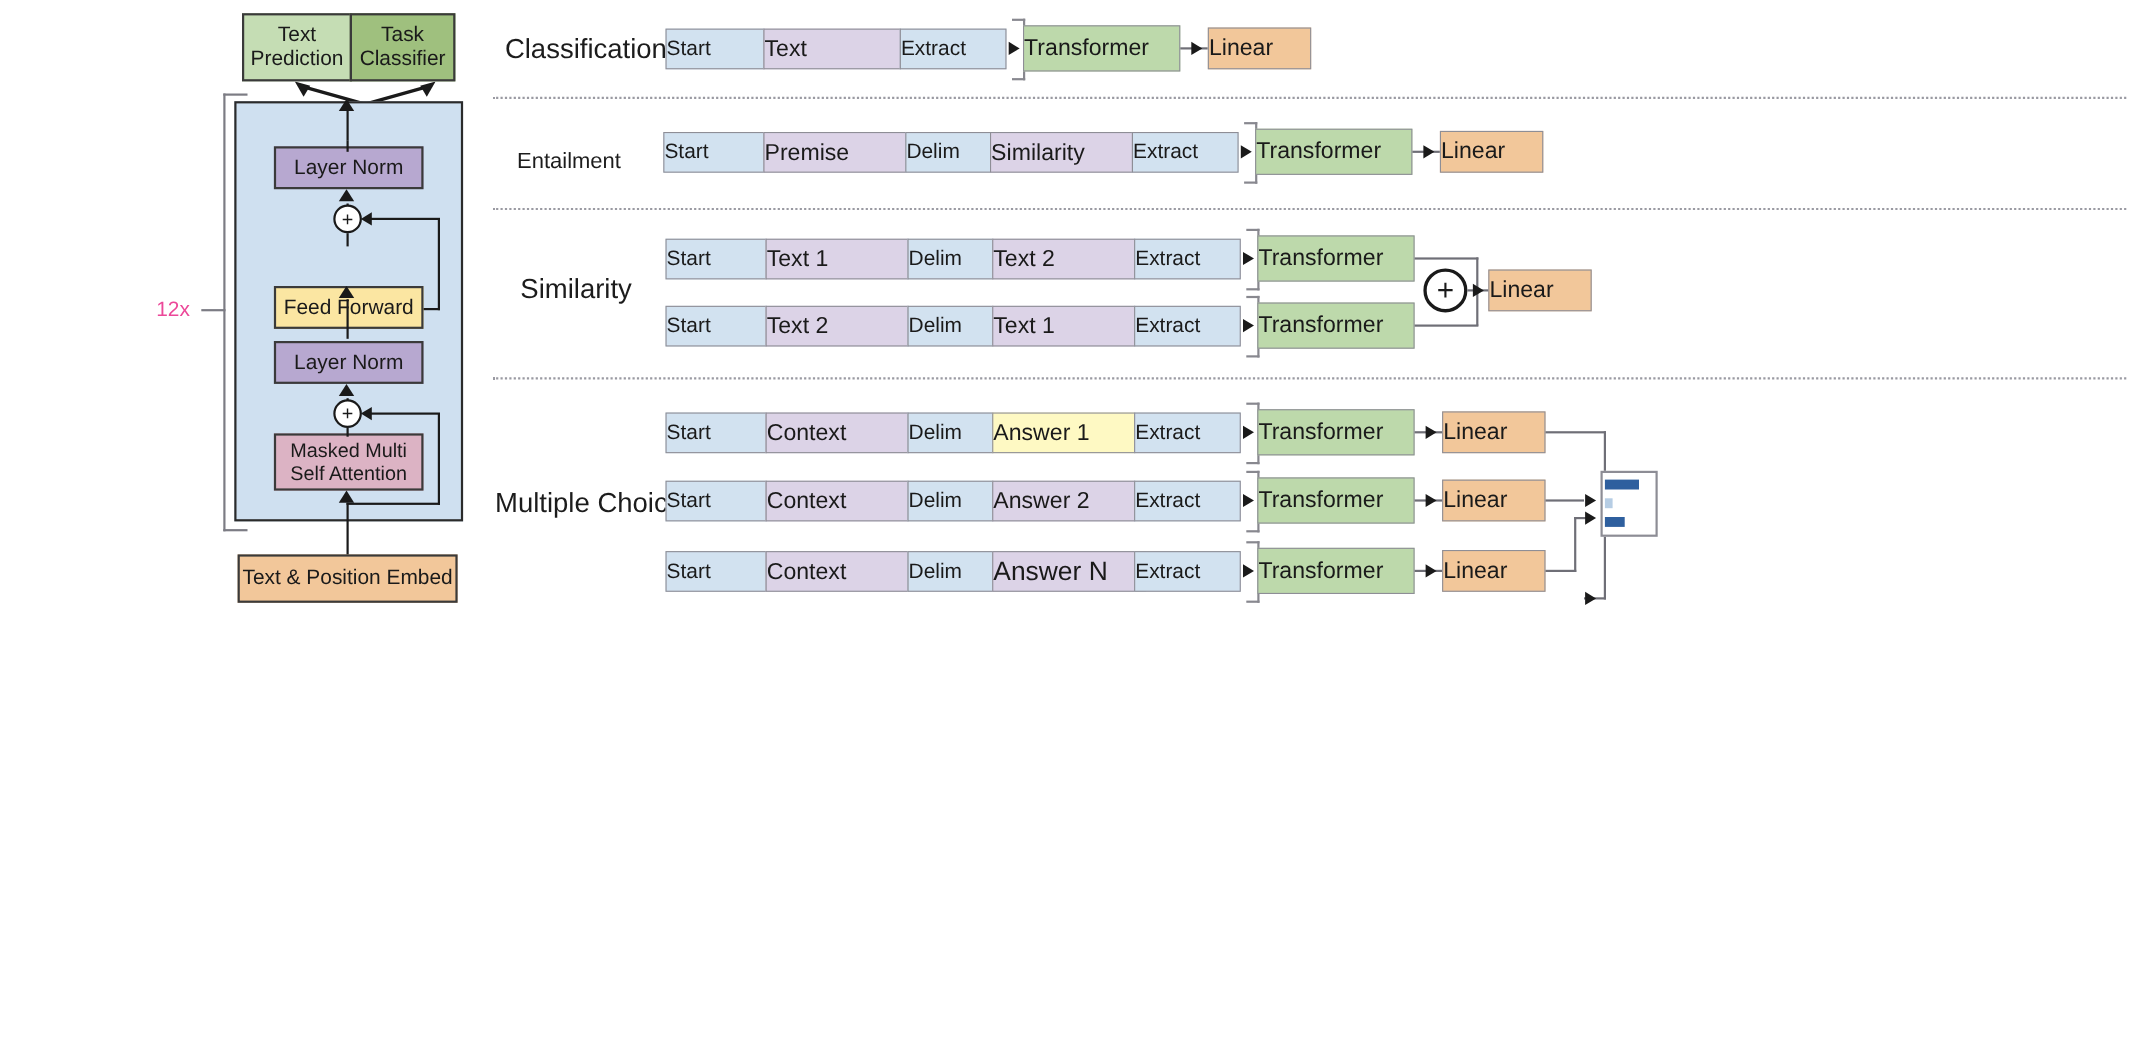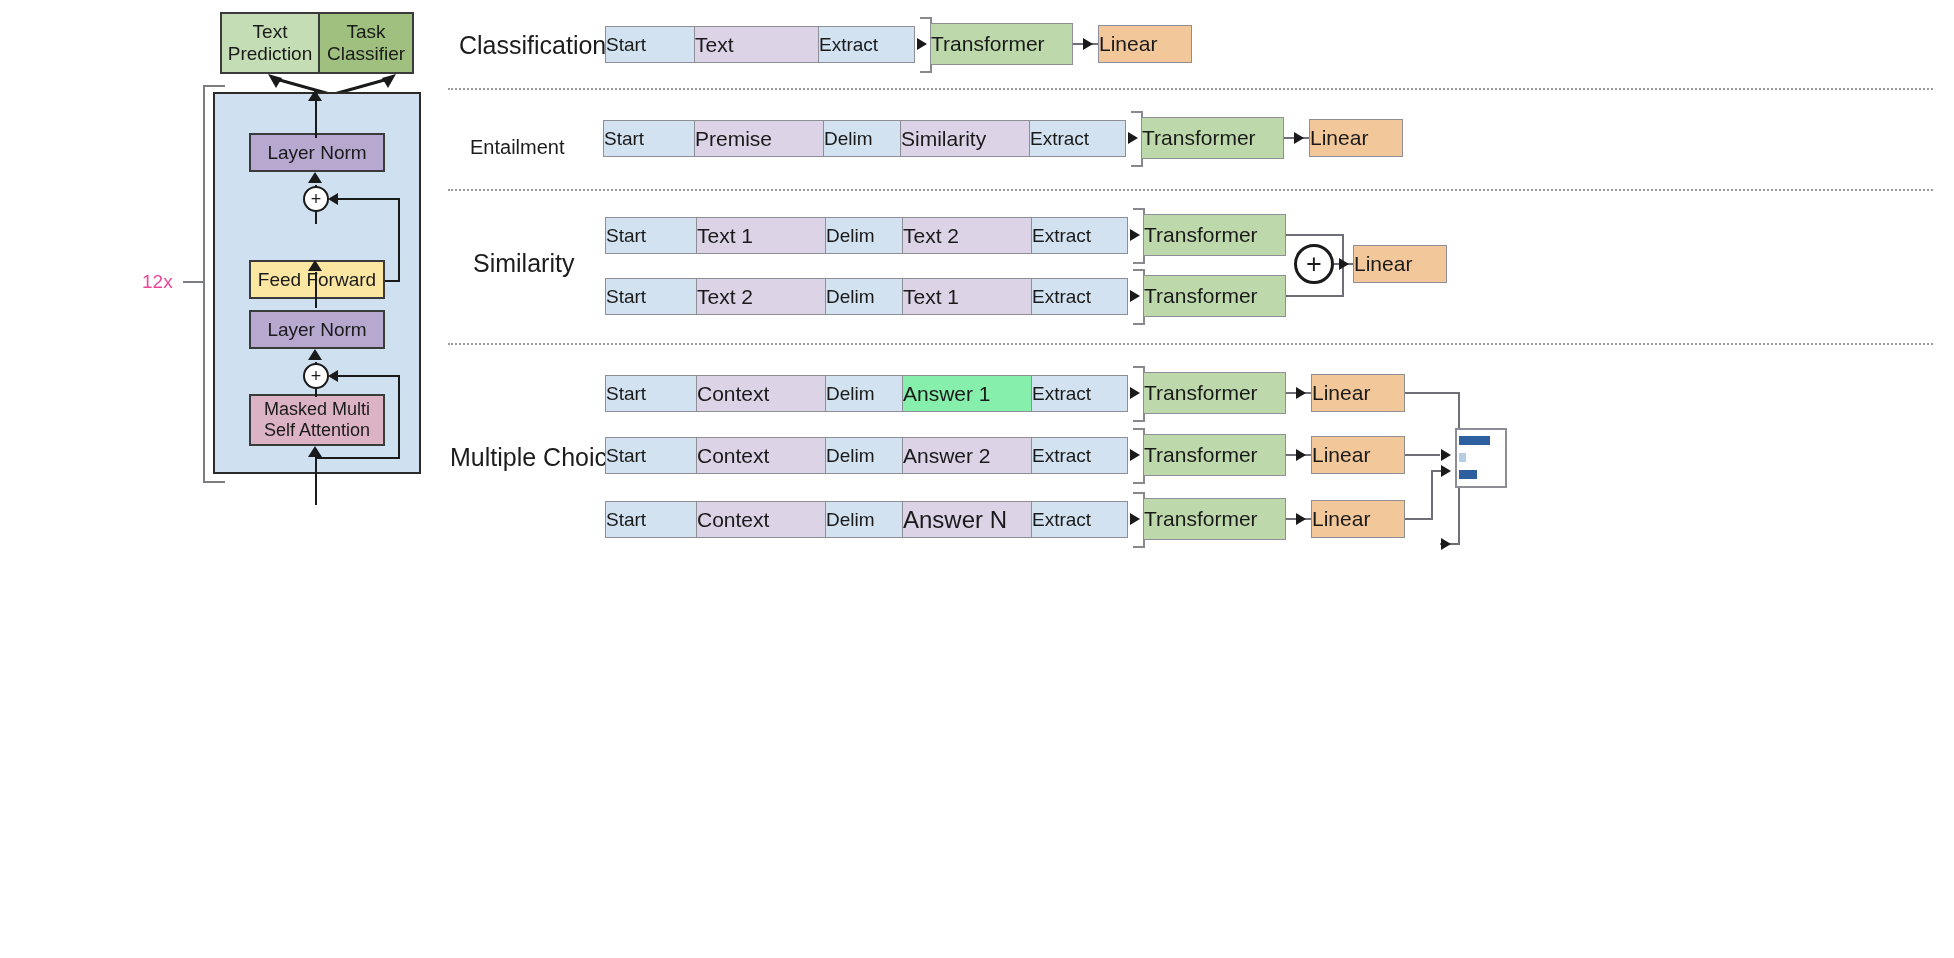--- a/index.html
+++ b/index.html
@@ -195,20 +195,23 @@
   <div class="arrow-l" style="left:328px;top:370px;"></div>
 
   <div class="box" style="left:249px;top:394px;width:136px;height:52px;background:#dcb3c4;font-size:18px;">
     <span>Masked Multi
 Self Attention</span>
   </div>
   <div class="vline" style="left:315px;top:389px;height:8px;"></div>
   <div class="vline" style="left:315px;top:457px;height:48px;"></div>
   <div class="arrow-u" style="left:308px;top:446px;"></div>
 
+  <div class="box" style="left:216px;top:504px;width:200px;height:44px;background:#f2c79a;font-size:19px;">
+    <span>Text &amp; Position Embed</span>
+  </div>
 
   <div class="sep" style="left:448px;top:88px;width:1485px;"></div>
   <div class="sep" style="left:448px;top:189px;width:1485px;"></div>
   <div class="sep" style="left:448px;top:343px;width:1485px;"></div>
 
   <div class="lbl" style="left:459px;top:31px;font-size:25px;">Classification</div>
 
   <div class="thinbox" style="left:605px;top:26px;width:90px;height:37px;background:#d2e2f0;font-size:19px;">
     <span>Start</span>
   </div>
@@ -323,21 +326,21 @@
 
   <div class="thinbox" style="left:605px;top:375px;width:92px;height:37px;background:#d2e2f0;font-size:19px;">
     <span>Start</span>
   </div>
   <div class="thinbox" style="left:696px;top:375px;width:130px;height:37px;background:#dcd3e7;font-size:21px;">
     <span>Context</span>
   </div>
   <div class="thinbox" style="left:825px;top:375px;width:78px;height:37px;background:#d2e2f0;font-size:19px;">
     <span>Delim</span>
   </div>
-  <div class="thinbox" style="left:902px;top:375px;width:130px;height:37px;background:#86efac;font-size:21px;">
+  <div class="thinbox" style="left:902px;top:375px;width:130px;height:37px;background:#fef9c3;font-size:21px;">
     <span>Answer 1</span>
   </div>
   <div class="thinbox" style="left:1031px;top:375px;width:97px;height:37px;background:#d2e2f0;font-size:19px;">
     <span>Extract</span>
   </div>
   <div class="bracket" style="left:1133px;top:366px;height:56px;"></div>
   <div class="hline-thin" style="left:1145px;top:392px;width:22px;"></div>
   <div class="arrow-r" style="left:1130px;top:387px;"></div>
   <div class="thinbox" style="left:1143px;top:372px;width:143px;height:42px;background:#bdd9ab;font-size:21px;">
     <span>Transformer</span>

